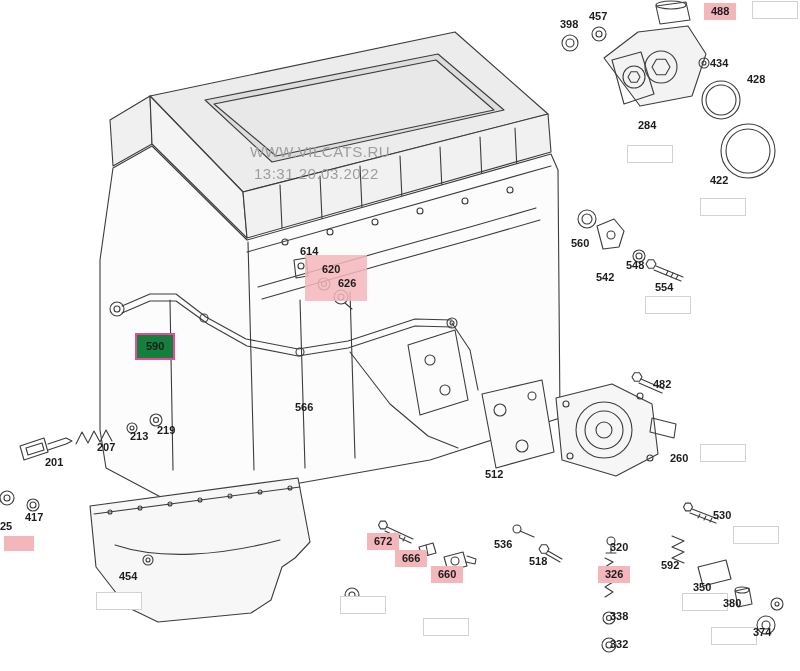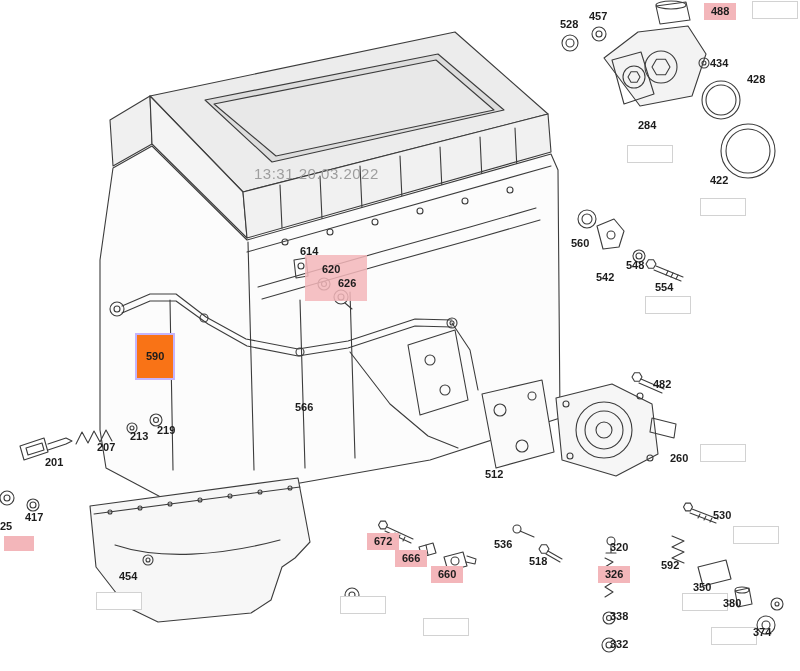--- a/index.html
+++ b/index.html
@@ -5,21 +5,21 @@
   html,body{margin:0;padding:0;background:#fff;}
   .stage{position:relative;width:800px;height:671px;background:#ffffff;overflow:hidden;
          font-family:"Liberation Sans",sans-serif;}
   .stage svg{position:absolute;left:0;top:0;z-index:1;}
   .pink-region{position:absolute;background:rgba(243,182,186,0.85);z-index:2;}
   .empty-box{position:absolute;width:44px;height:16px;background:#fff;border:1px solid #d2d2d2;z-index:2;}
   .pink-box{position:absolute;width:30px;height:15px;background:#f3b6ba;z-index:2;}
   .part-label{position:absolute;font-size:11px;font-weight:bold;color:#1c1c1c;line-height:1;
               white-space:nowrap;z-index:3;}
   .part-label.pink{background:#f3b6ba;padding:3px 7px;}
-  .part-label.bluebox{background:#f97316;border:2px solid #c4b5fd;padding:16px 9px;}
+  .part-label.bluebox{background:#15803d;border:2px solid #ec4899;padding:6px 9px;}
   .watermark{position:absolute;color:#9e9e9e;font-size:15px;z-index:2;letter-spacing:0.5px;}
 </style>
 </head>
 <body>
 
 <div class="stage">
 
   <svg width="800" height="671" viewBox="0 0 800 671">
     <g stroke="#3c3c3c" stroke-width="1.1" fill="none" stroke-linejoin="round" stroke-linecap="round">
 
@@ -201,23 +201,24 @@
   <div class="empty-box" style="left:645px;top:296px"></div>
   <div class="empty-box" style="left:700px;top:444px"></div>
   <div class="empty-box" style="left:733px;top:526px"></div>
   <div class="empty-box" style="left:682px;top:593px"></div>
   <div class="empty-box" style="left:711px;top:627px"></div>
   <div class="empty-box" style="left:96px;top:592px"></div>
   <div class="empty-box" style="left:340px;top:596px"></div>
   <div class="empty-box" style="left:423px;top:618px"></div>
   <div class="pink-box" style="left:4px;top:536px"></div>
 
+  <div class="watermark" style="left:250px;top:143px">WWW.VILCATS.RU</div>
   <div class="watermark" style="left:254px;top:165px">13:31 20.03.2022</div>
 
-  <div class="part-label" style="left:560px;top:19px">528</div>
+  <div class="part-label" style="left:560px;top:19px">398</div>
   <div class="part-label" style="left:589px;top:11px">457</div>
   <div class="part-label pink" style="left:704px;top:3px">488</div>
   <div class="part-label" style="left:710px;top:58px">434</div>
   <div class="part-label" style="left:747px;top:74px">428</div>
   <div class="part-label" style="left:638px;top:120px">284</div>
   <div class="part-label" style="left:710px;top:175px">422</div>
   <div class="part-label" style="left:571px;top:238px">560</div>
   <div class="part-label" style="left:596px;top:272px">542</div>
   <div class="part-label" style="left:626px;top:260px">548</div>
   <div class="part-label" style="left:655px;top:282px">554</div>

